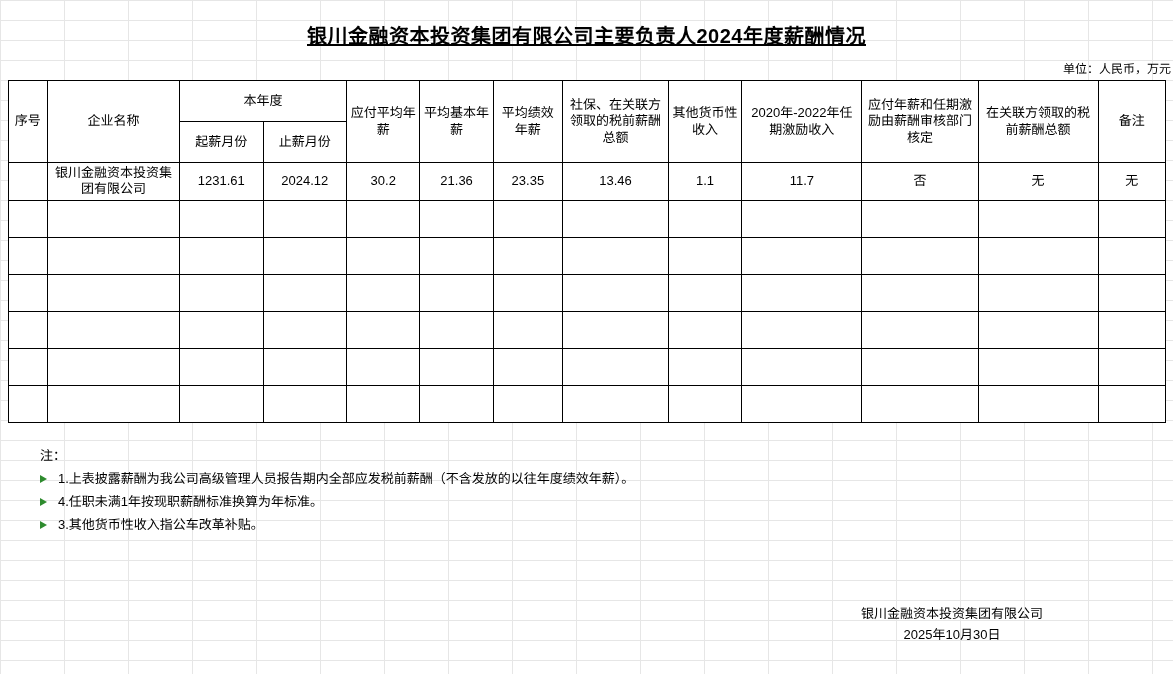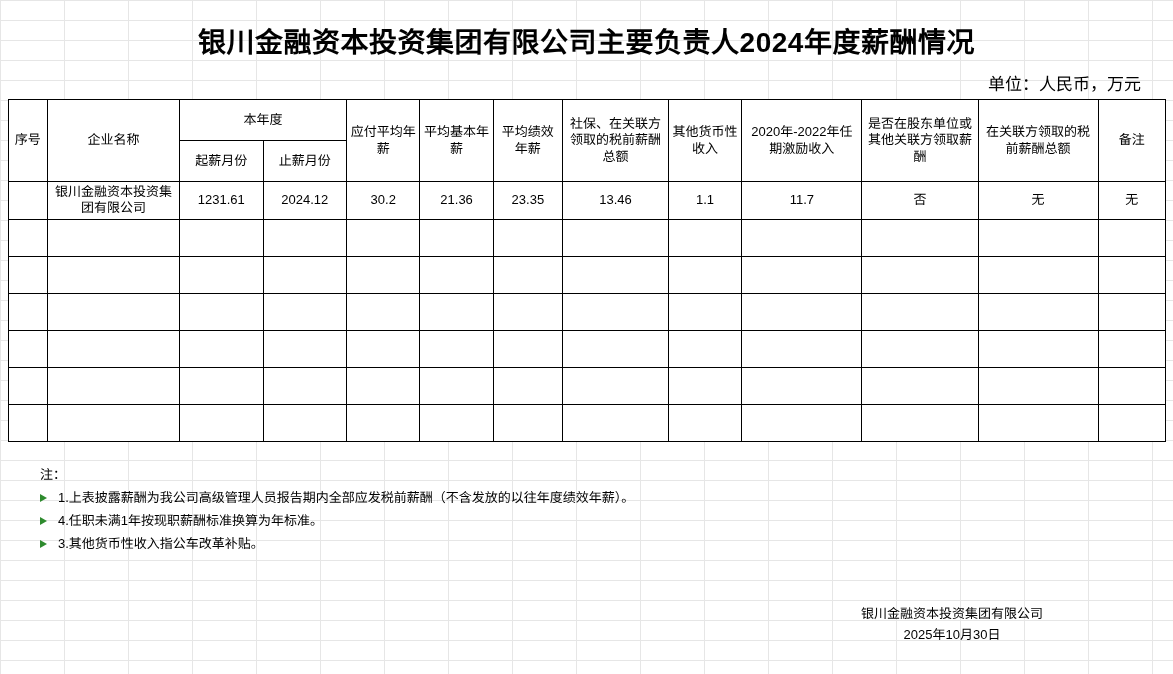--- a/index.html
+++ b/index.html
@@ -27,31 +27,32 @@
   .page {
     position: relative;
     z-index: 1;
     width: 1173px;
     height: 674px;
     box-sizing: border-box;
     padding: 0;
   }
   .title {
     text-align: center;
-    font-size: 28px;
+    font-size: 20px;
     font-weight: bold;
     letter-spacing: 0.5px;
     padding-top: 20px;
     padding-bottom: 10px;
     color: #000;
+    text-decoration: underline;
   }
   .unit-line {
     text-align: right;
-    font-size: 17px;
-    padding-right: 32px;
+    font-size: 12px;
+    padding-right: 2px;
     padding-bottom: 4px;
     margin-left: 38px;
   }
   table.main {
     border-collapse: collapse;
     table-layout: fixed;
     width: 1158px;
     margin-left: 8px;
     background: #fff;
   }
@@ -147,21 +148,21 @@
       <tr>
         <th rowspan="2">序号</th>
         <th rowspan="2">企业名称</th>
         <th colspan="2">本年度</th>
         <th rowspan="2">应付平均年薪</th>
         <th rowspan="2">平均基本年薪</th>
         <th rowspan="2">平均绩效年薪</th>
         <th rowspan="2">社保、在关联方领取的税前薪酬总额</th>
         <th rowspan="2">其他货币性收入</th>
         <th rowspan="2">2020年-2022年任期激励收入</th>
-        <th rowspan="2">是否在股东单位或其他关联方领取薪酬</th>
+        <th rowspan="2">应付年薪和任期激励由薪酬审核部门核定</th>
         <th rowspan="2">在关联方领取的税前薪酬总额</th>
         <th rowspan="2">备注</th>
       </tr>
       <tr>
         <th>起薪月份</th>
         <th>止薪月份</th>
       </tr>
     </thead>
     <tbody>
       <tr class="row-first">

